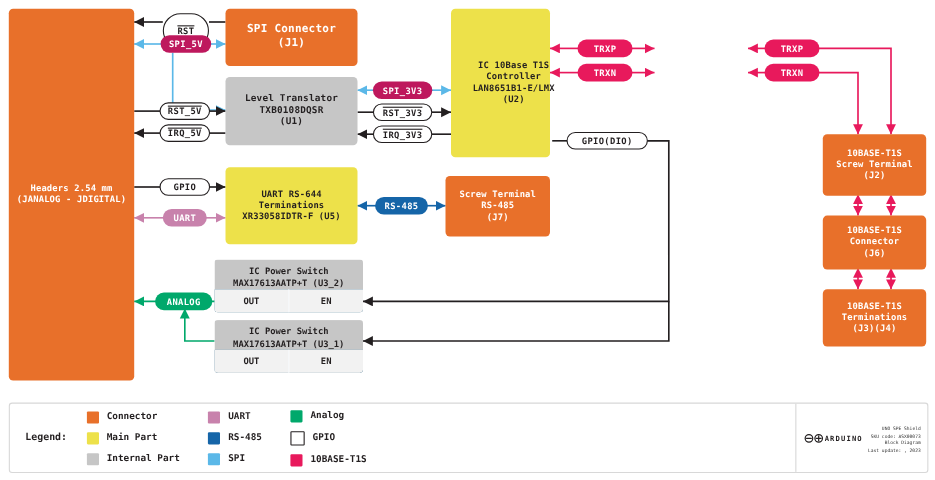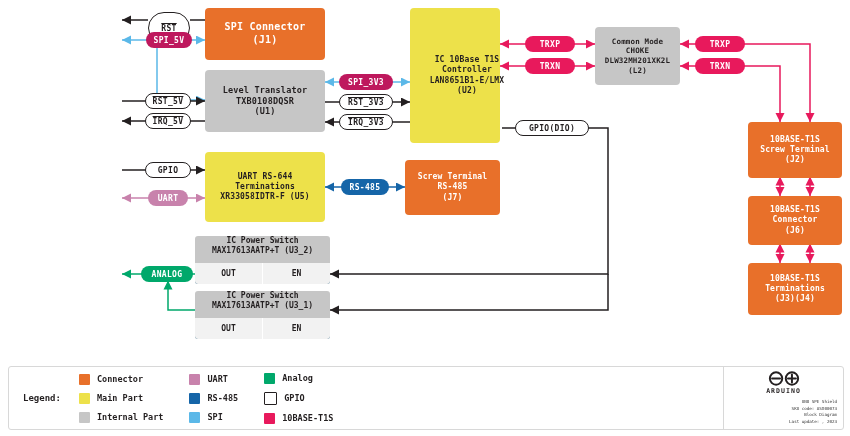--- a/index.html
+++ b/index.html
@@ -34,39 +34,39 @@
   .p-uart{background:#C882AC;color:#ffffff;}
   .p-485 {background:#1565A8;color:#ffffff;}
   .p-t1s {background:#E8195C;color:#ffffff;}
   .p-anlg{background:#00A86B;color:#ffffff;}
   .ovl{text-decoration:overline;}
 
   
   .psw{position:absolute;box-sizing:border-box;border-radius:3px;overflow:hidden;
        display:flex;flex-direction:column;background:#fff;}
   .psw-top{background:#C6C6C6;color:#231f20;flex:0 0 27px;
-           display:flex;flex-direction:column;align-items:center;justify-content:flex-start;
+           display:flex;flex-direction:column;align-items:center;justify-content:flex-end;
            font-weight:bold;line-height:1.3;font-size:8px;}
   .psw-bot{flex:1;display:flex;background:#0c4a6e;}
   .psw-cell{flex:1;display:flex;align-items:center;justify-content:center;
             font-weight:bold;font-size:8px;color:#231f20;background:#F2F2F2;}
   .psw-cell + .psw-cell{border-left:1.4px solid #ffffff;}
 
   
   #legend{position:absolute;left:8px;top:366px;width:834px;height:62px;
           background:#ffffff;border:1px solid #d8d8d8;border-radius:3px;
           display:flex;align-items:stretch;}
   #legend-main{flex:1;display:flex;align-items:center;padding-left:14px;}
   #legend-title{font-size:9px;font-weight:bold;margin-right:18px;}
   .lg-col{display:flex;flex-direction:column;justify-content:center;gap:8px;margin-right:26px;}
   .lg-item{display:flex;align-items:center;gap:7px;font-size:8.5px;font-weight:bold;}
   .sw{width:11px;height:11px;border-radius:1px;flex:none;}
   .sw.outline{background:#ffffff;border:1.6px solid #231f20;}
 
-  #brand{width:120px;border-left:1px solid #d8d8d8;display:flex;flex-direction:column;
+  #brand{width:120px;border-left:1px solid #d8d8d8;display:flex;flex-direction:row;
          align-items:center;justify-content:center;padding:4px 6px;box-sizing:border-box;}
   #brand-word{font-size:6.5px;font-weight:bold;letter-spacing:.16em;margin-top:1px;}
   #brand-lines{margin-top:4px;text-align:right;width:100%;font-size:4.2px;line-height:1.55;color:#333;}
   #brand-lines span{display:block;white-space:nowrap;}
 </style>
 </head>
 <body>
 
 <div id="canvas">
 
@@ -170,20 +170,24 @@
       <path d="M502,128 L516,128" stroke="#231f20" marker-end="url(#aKs)"></path>
       <path d="M588,128 L608,128 L608,274 L330,274" stroke="#231f20" marker-end="url(#aK)"></path>
       <path d="M608,274 L608,310 L330,310" stroke="#231f20" marker-end="url(#aK)"></path>
 
       <path d="M190,274 L205,274" stroke="#00A86B"></path>
       <path d="M148,274 L122,274" stroke="#00A86B" marker-end="url(#aG)"></path>
       <path d="M168,282 L168,310 L205,310" stroke="#00A86B" marker-start="url(#aGs)"></path>
     </g>
   </svg>
 
+  <div class="blk c-conn" style="left:8px;top:8px;width:114px;height:338px;font-size:8px;">
+    <span class="ln">Headers 2.54 mm</span>
+    <span class="ln">(JANALOG - JDIGITAL)</span>
+  </div>
 
   <div class="blk c-conn" style="left:205px;top:8px;width:120px;height:52px;font-size:10px;">
     <span class="ln">SPI Connector</span>
     <span class="ln">(J1)</span>
   </div>
 
   <div class="blk c-int" style="left:205px;top:70px;width:120px;height:62px;font-size:8.5px;">
     <span class="ln">Level Translator</span>
     <span class="ln">TXB0108DQSR</span>
     <span class="ln">(U1)</span>
@@ -201,26 +205,20 @@
     <span class="ln">(J7)</span>
   </div>
 
   <div class="blk c-main" style="left:410px;top:8px;width:90px;height:135px;font-size:8px;padding-left:24px;">
     <span class="ln">IC 10Base T1S</span>
     <span class="ln">Controller</span>
     <span class="ln">LAN8651B1-E/LMX</span>
     <span class="ln">(U2)</span>
   </div>
 
-  <div class="blk c-int" style="left:595px;top:27px;width:85px;height:58px;font-size:7.5px;">
-    <span class="ln">Common Mode</span>
-    <span class="ln">CHOKE</span>
-    <span class="ln">DLW32MH201XK2L</span>
-    <span class="ln">(L2)</span>
-  </div>
 
   <div class="blk c-conn" style="left:748px;top:122px;width:94px;height:56px;font-size:8px;">
     <span class="ln">10BASE-T1S</span>
     <span class="ln">Screw Terminal</span>
     <span class="ln">(J2)</span>
   </div>
 
   <div class="blk c-conn" style="left:748px;top:196px;width:94px;height:49px;font-size:8px;">
     <span class="ln">10BASE-T1S</span>
     <span class="ln">Connector</span>

